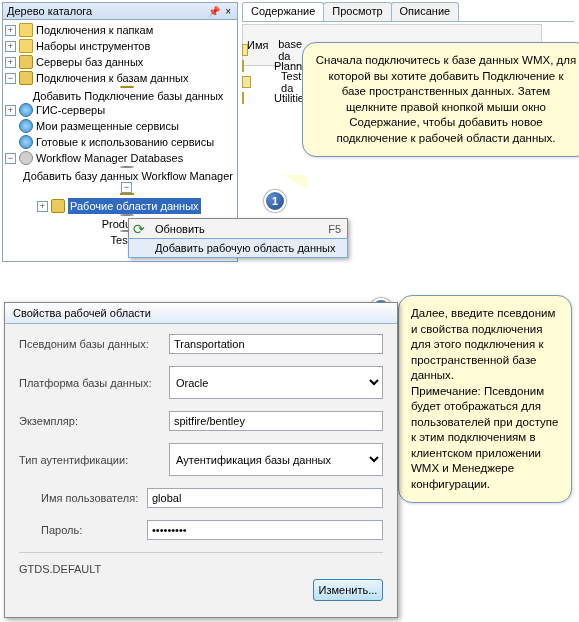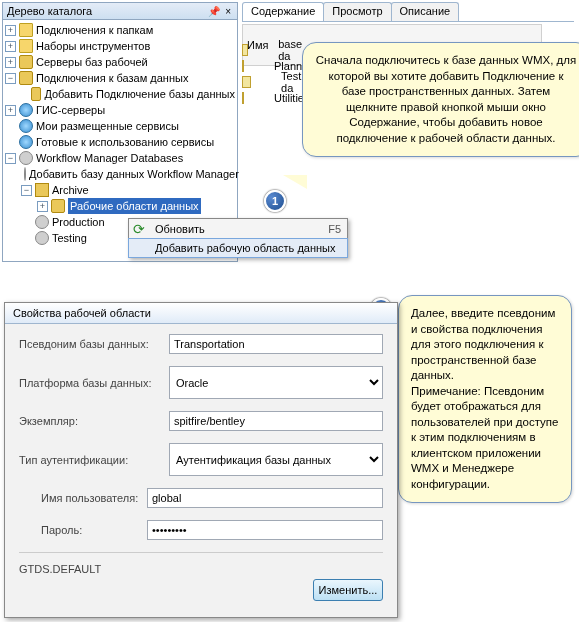--- a/index.html
+++ b/index.html
@@ -54,21 +54,21 @@
     position:relative;
   }
   .folder { background:#f7d66b; border:1px solid #bfa020; border-radius:1px; }
   .dbicon { background:#eac85a; border:1px solid #b08a10; border-radius:2px; }
   .globe { border-radius:50%; background:radial-gradient(#9fd8ff,#3a8fd0); border:1px solid #2a6ea0; }
   .gear { border-radius:50%; background:#cfcfcf; border:1px solid #888; }
   .arch { background:#eac85a; border:1px solid #b08a10; }
   .sel {
     background:#2f6ac0; color:#fff; padding:0 2px;
   }
-  .ind1 { padding-left: 16px; }
+  .ind1 { padding-left: 16px; flex-direction: column; }
   .ind2 { padding-left: 32px; }
 
   
   .tabs {
     position:absolute;
     left: 242px; top: 2px;
     display:flex;
     height:20px;
   }
   .tab {
@@ -257,21 +257,21 @@
         <span>Подключения к папкам</span>
       </div>
     <div class="node">
         <span class="exp">+</span>
         <span class="ticon folder"></span>
         <span>Наборы инструментов</span>
       </div>
     <div class="node">
         <span class="exp">+</span>
         <span class="ticon dbicon"></span>
-        <span>Серверы баз рабочей</span>
+        <span>Серверы баз данных</span>
       </div>
     <div class="node">
         <span class="exp">−</span>
         <span class="ticon dbicon"></span>
         <span>Подключения к базам данных</span>
       </div>
     <div class="node ind1">
         <span class="exp blank"></span>
         <span class="ticon dbicon"></span>
         <span>Добавить Подключение базы данных</span>

